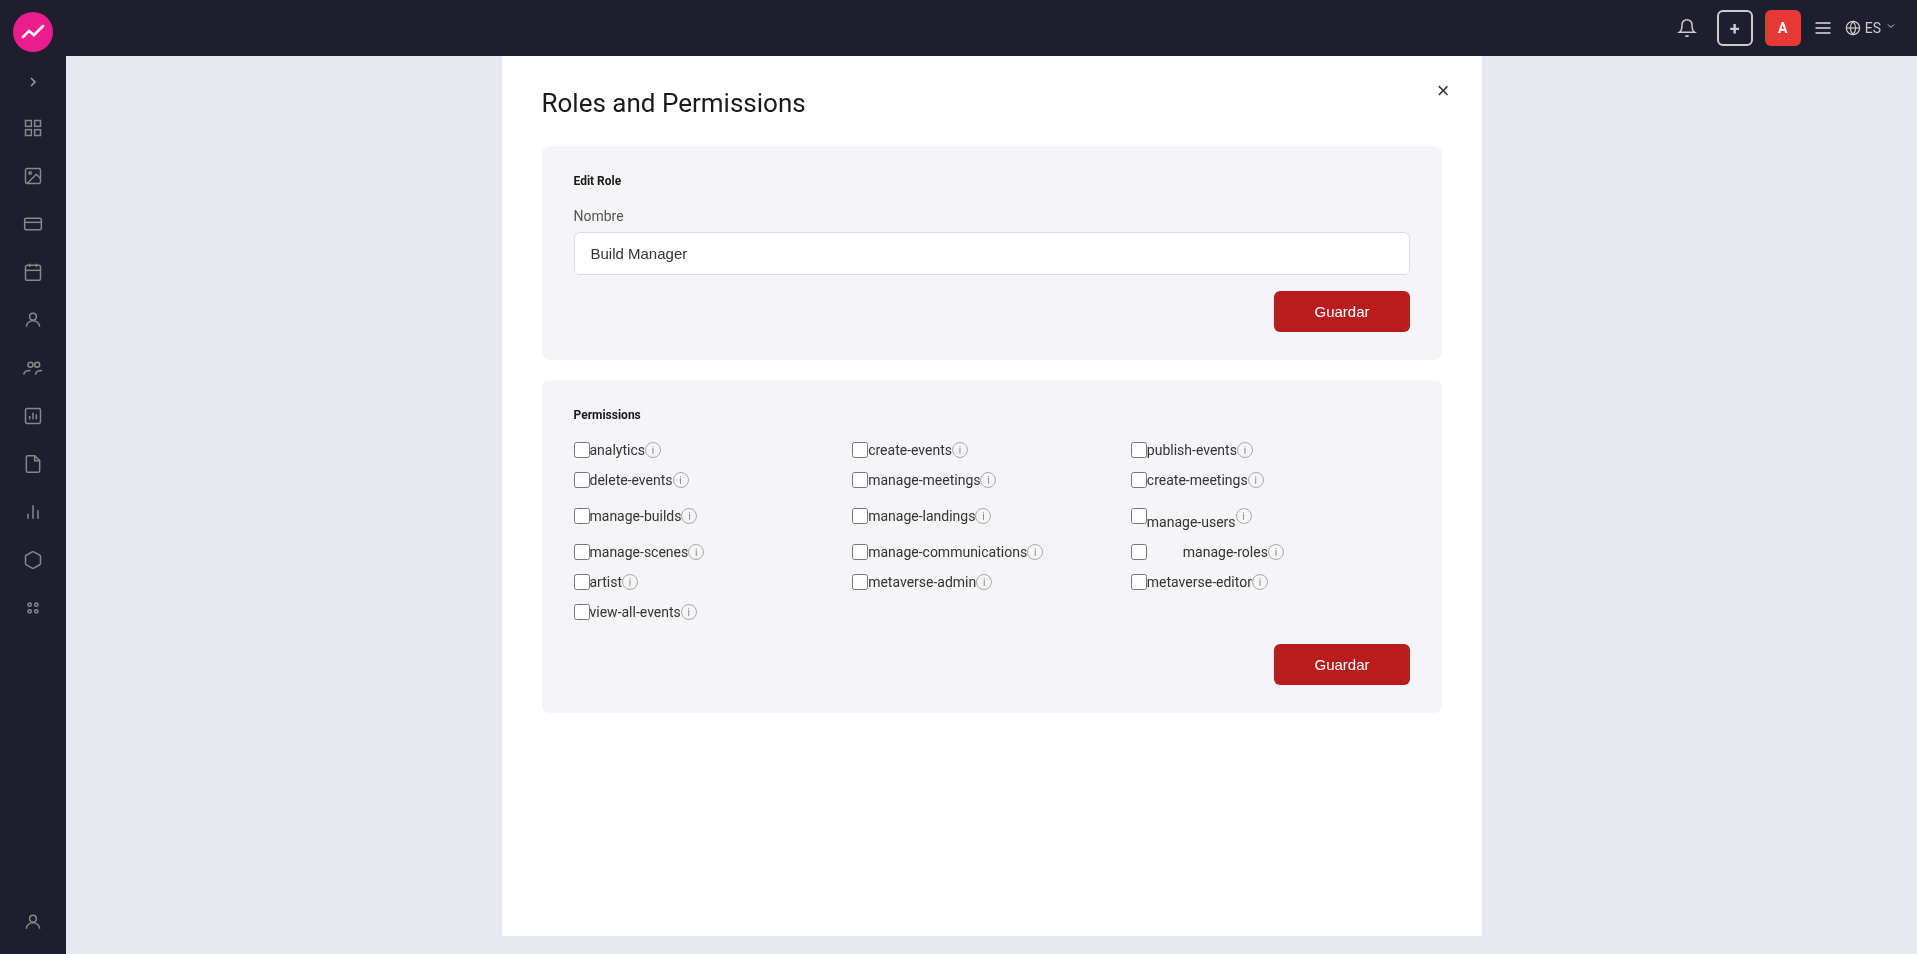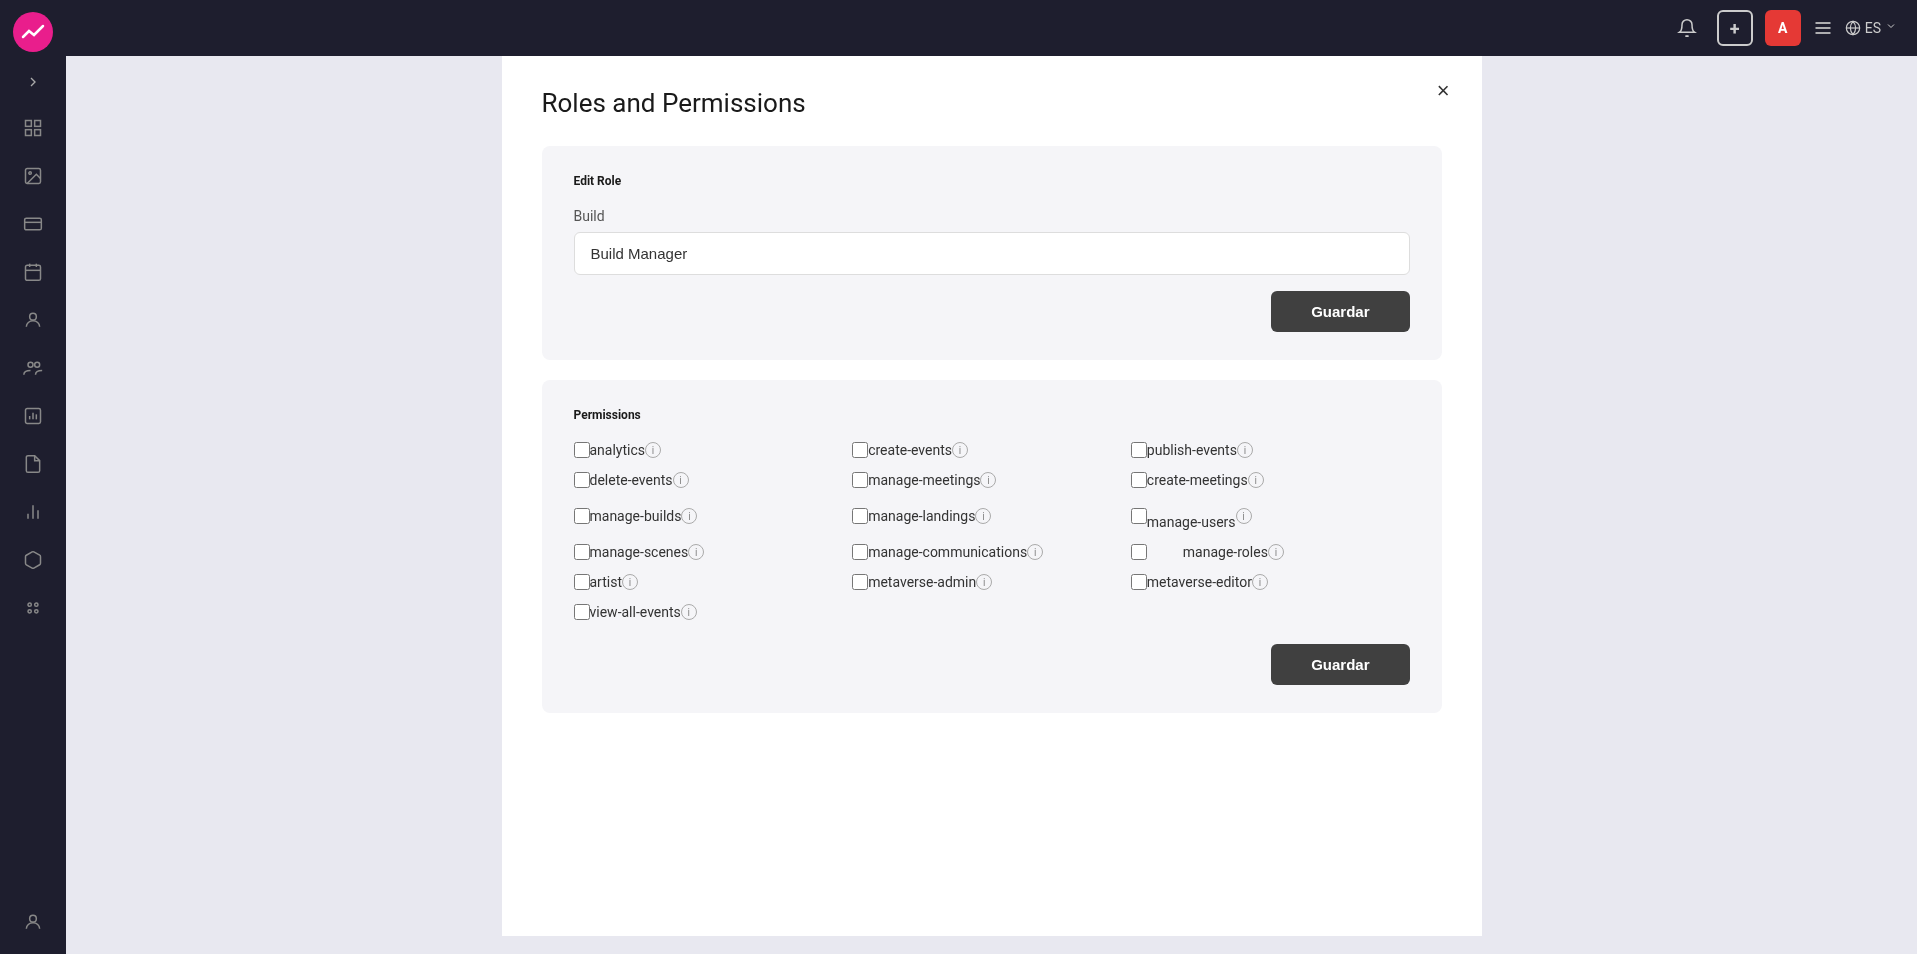--- a/index.html
+++ b/index.html
@@ -145,26 +145,26 @@
       width: 100%;
       padding: 12px 16px;
       font-size: 15px;
       border: 1px solid #ddd;
       border-radius: 6px;
       outline: none;
       color: #333;
       background: #fff;
     }
     .save-btn {
-      background: #404040;
+      background: #b91c1c;
       color: #fff;
       border: none;
       padding: 12px 40px;
       font-size: 15px;
-      font-weight: 700;
+      font-weight: 400;
       border-radius: 6px;
       cursor: pointer;
       float: right;
       margin-top: 16px;
     }
     .clearfix::after { content: ''; display: table; clear: both; }
 
     
     .permissions-grid {
       display: grid;
@@ -344,21 +344,21 @@
     </div>
   </header>
 
   <div class="page-area">
     <div class="dialog">
       <h1 class="dialog-title">Roles and Permissions</h1>
       <button class="dialog-close">×</button>
 
       <div class="section">
         <h2 class="section-title">Edit Role</h2>
-        <div class="field-label">Build</div>
+        <div class="field-label">Nombre</div>
         <input type="text" class="text-input" value="Build Manager" style="">
         <div class="clearfix">
           <button class="save-btn">Guardar</button>
         </div>
       </div>
 
       <div class="section">
         <h2 class="section-title">Permissions</h2>
         <div class="permissions-grid" id="permissions-grid">
 

